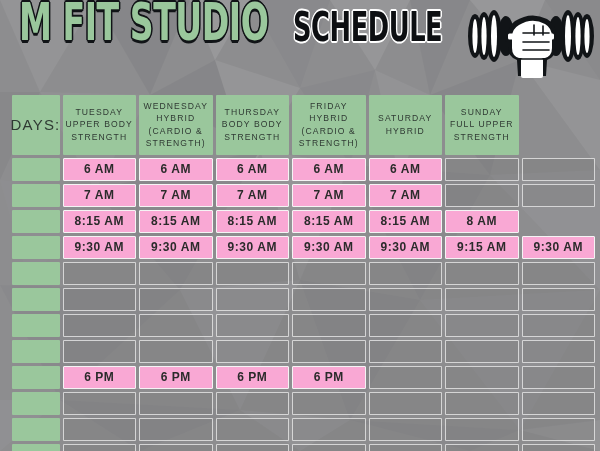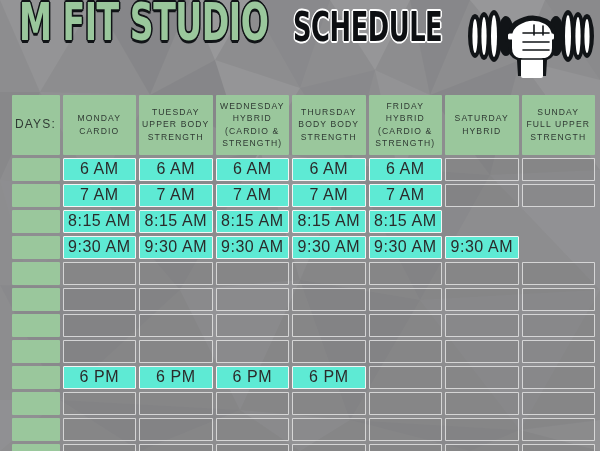--- a/index.html
+++ b/index.html
@@ -113,44 +113,44 @@
     height: 60px;
     background: #9ac79c;
     color: #2f3a33;
     font-size: 8.6px;
     font-weight: 400;
     letter-spacing: 1.1px;
     line-height: 1.42;
     padding: 2px 1px;
   }
   .hrow .c-days {
-    font-size: 12px;
+    font-size: 15px;
     letter-spacing: 1.2px;
     text-align: right;
   }
   .hrow .day-label { white-space: pre-line; }
 
   
   .brow .cell { height: 23px; }
 
   .label-cell {
     background: #9ac79c;
   }
 
   .slot {
     background: rgba(120,120,120,0.30);
     border: 1.4px solid rgba(232,232,232,0.80);
   }
 
   .slot.filled {
-    background: #5eead4;
+    background: #f9a8d4;
     border: 1.4px solid #f4f4f4;
     color: #2b2b2b;
-    font-size: 16px;
-    font-weight: 400;
+    font-size: 12px;
+    font-weight: 700;
     letter-spacing: 0.55px;
   }
 </style>
 </head>
 <body>
 
 <div id="bg">
   <svg viewBox="0 0 600 451" preserveAspectRatio="none">
     <rect x="0" y="0" width="600" height="451" fill="#8d8d8f"></rect>
     <g opacity="0.55">
@@ -240,24 +240,20 @@
       </g>
     </svg>
   </div>
 </div>
 
 <div id="schedule">
 
   <div class="trow hrow">
     <div class="cell c-days">DAYS:</div>
     <div class="cell c-day">
-      <span class="day-label">MONDAY
-CARDIO</span>
-    </div>
-    <div class="cell c-day">
       <span class="day-label">TUESDAY
 UPPER BODY
 STRENGTH</span>
     </div>
     <div class="cell c-day">
       <span class="day-label">WEDNESDAY
 HYBRID
 (CARDIO &amp;
 STRENGTH)</span>
     </div>
@@ -304,28 +300,30 @@
         <div class="cell c-day slot"></div>
         <div class="cell c-day slot"></div>
       </div>
       <div class="trow brow">
         <div class="cell c-days label-cell"></div>
         <div class="cell c-day slot filled">8:15 AM</div>
         <div class="cell c-day slot filled">8:15 AM</div>
         <div class="cell c-day slot filled">8:15 AM</div>
         <div class="cell c-day slot filled">8:15 AM</div>
         <div class="cell c-day slot filled">8:15 AM</div>
-      </div>
-      <div class="trow brow">
-        <div class="cell c-days label-cell"></div>
-        <div class="cell c-day slot filled">9:30 AM</div>
-        <div class="cell c-day slot filled">9:30 AM</div>
-        <div class="cell c-day slot filled">9:30 AM</div>
-        <div class="cell c-day slot filled">9:30 AM</div>
-        <div class="cell c-day slot filled">9:30 AM</div>
+        <div class="cell c-day slot filled">8 AM</div>
+      </div>
+      <div class="trow brow">
+        <div class="cell c-days label-cell"></div>
+        <div class="cell c-day slot filled">9:30 AM</div>
+        <div class="cell c-day slot filled">9:30 AM</div>
+        <div class="cell c-day slot filled">9:30 AM</div>
+        <div class="cell c-day slot filled">9:30 AM</div>
+        <div class="cell c-day slot filled">9:30 AM</div>
+        <div class="cell c-day slot filled">9:15 AM</div>
         <div class="cell c-day slot filled">9:30 AM</div>
       </div>
       <div class="trow brow">
         <div class="cell c-days label-cell"></div>
         <div class="cell c-day slot"></div>
         <div class="cell c-day slot"></div>
         <div class="cell c-day slot"></div>
         <div class="cell c-day slot"></div>
         <div class="cell c-day slot"></div>
         <div class="cell c-day slot"></div>

